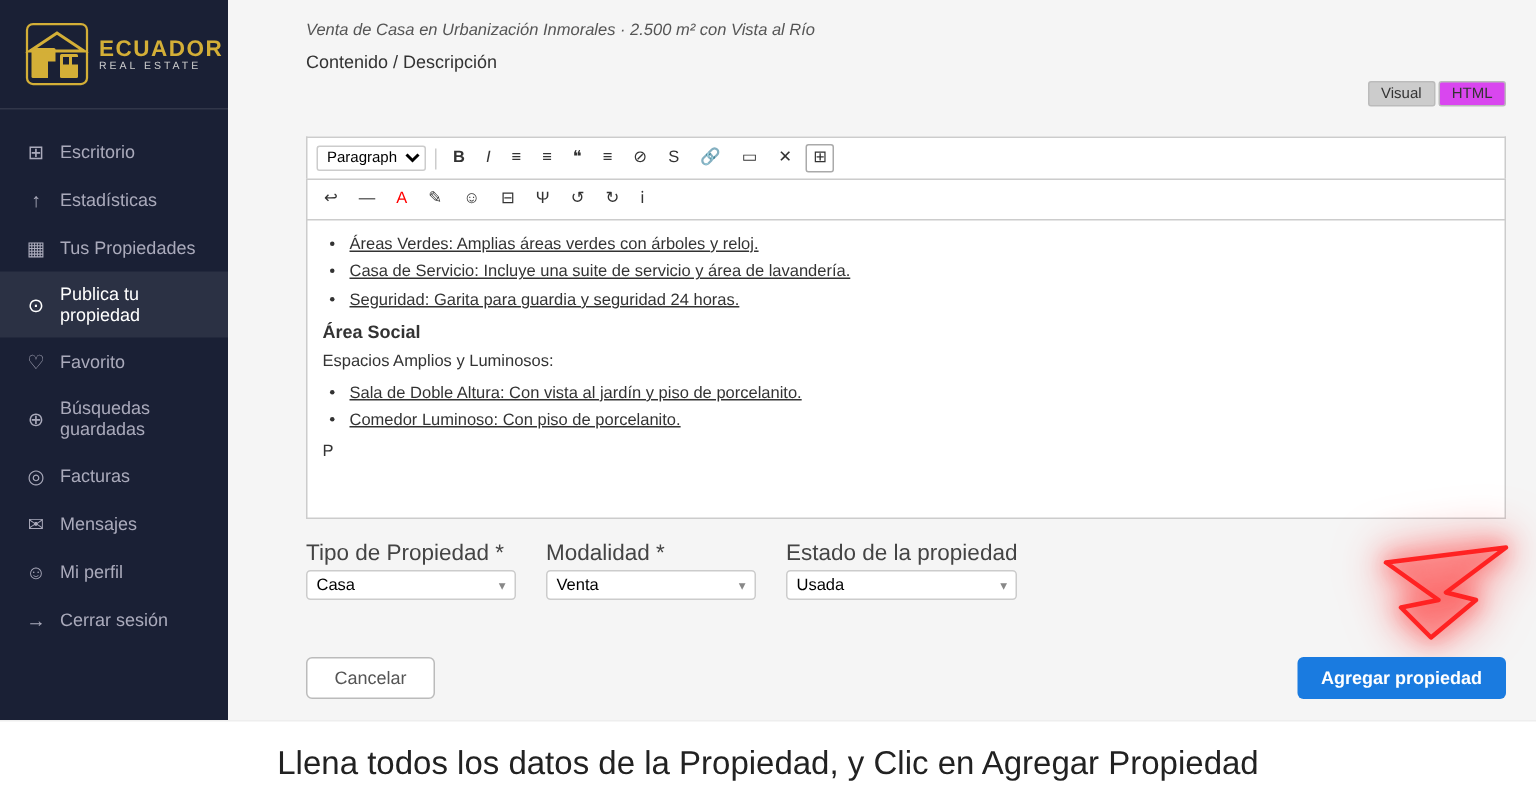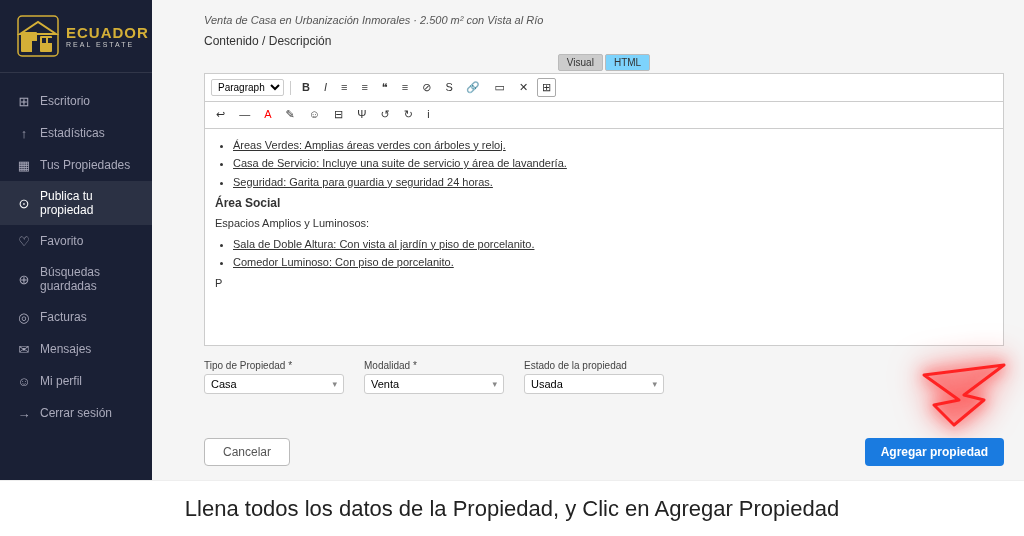--- a/index.html
+++ b/index.html
@@ -217,21 +217,21 @@
     }
 
     .form-field {
       display: flex;
       flex-direction: column;
       gap: 3px;
       min-width: 140px;
     }
 
     .form-label {
-      font-size: 10px;
+      font-size: 15px;
       color: #444;
       font-weight: 500;
     }
 
     .form-select-wrapper {
       display: flex;
       align-items: center;
       border: 1px solid #ccc;
       border-radius: 3px;
       background: #fff;
@@ -273,26 +273,26 @@
       color: #fff;
       cursor: pointer;
       font-weight: 600;
       position: relative;
     }
 
     
     .view-toggle {
       display: flex;
       gap: 2px;
-      margin-bottom: 2px;
-      justify-content: center;
+      margin-bottom: 20px;
+      justify-content: flex-end;
     }
 
     .view-btn {
-      background: #7dd3fc;
+      background: #d946ef;
       border: 1px solid #bbb;
       border-radius: 2px;
       padding: 2px 8px;
       font-size: 10px;
       cursor: pointer;
       color: #333;
     }
 
     .view-btn.active {
       background: #ccc;

